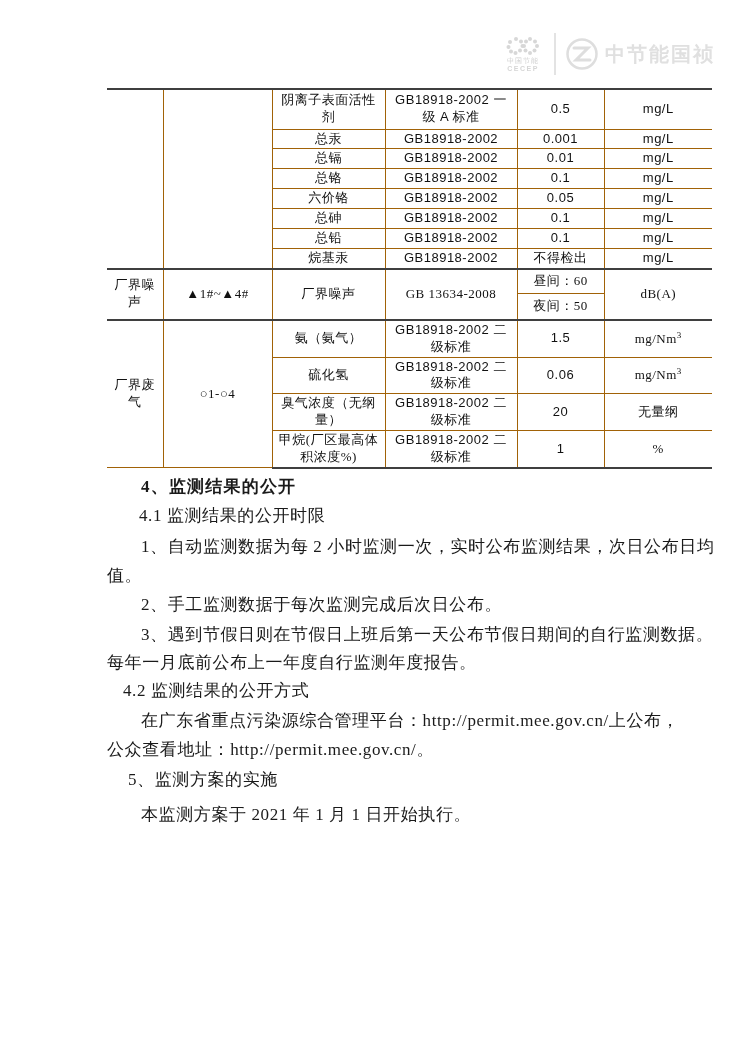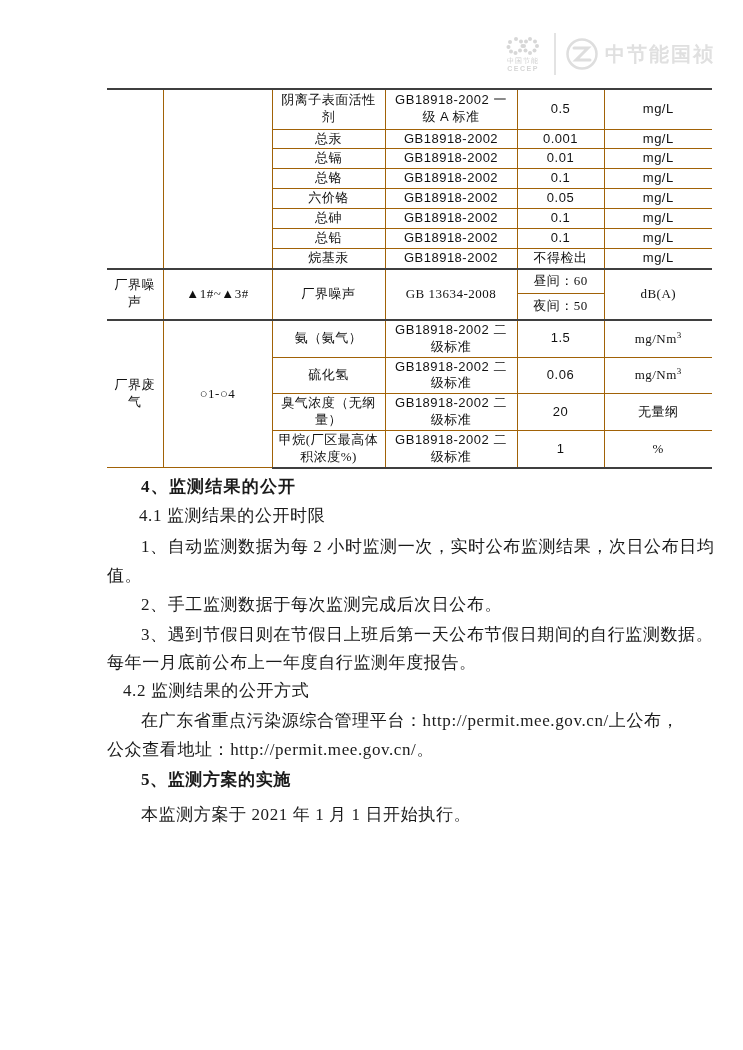--- a/index.html
+++ b/index.html
@@ -150,21 +150,21 @@
     </tr>
     <tr class="r-std">
       <td>烷基汞</td>
       <td class="sans">GB18918-2002</td>
       <td>不得检出</td>
       <td class="sans no-r">mg/L</td>
     </tr>
 
     <tr class="r-na">
       <td class="no-l sect-top" rowspan="2">厂界噪声</td>
-      <td class="sect-top" rowspan="2">▲1#~▲3#</td>
+      <td class="sect-top" rowspan="2">▲1#~▲4#</td>
       <td class="sect-top" rowspan="2">厂界噪声</td>
       <td class="srf sect-top" rowspan="2">GB 13634-2008</td>
       <td class="sect-top">昼间：60</td>
       <td class="srf no-r sect-top" rowspan="2">dB(A)</td>
     </tr>
     <tr class="r-nb">
       <td>夜间：50</td>
     </tr>
 
     <tr class="r-gas">
@@ -199,14 +199,14 @@
 <div class="tl bold" style="left:141px;top:477px;">4、监测结果的公开</div>
 <div class="tl" style="left:139px;top:506px;">4.1 监测结果的公开时限</div>
 <div class="tl" style="left:141px;top:537px;">1、自动监测数据为每 2 小时监测一次，实时公布监测结果，次日公布日均</div>
 <div class="tl" style="left:107px;top:566px;">值。</div>
 <div class="tl" style="left:141px;top:595px;">2、手工监测数据于每次监测完成后次日公布。</div>
 <div class="tl" style="left:141px;top:625px;">3、遇到节假日则在节假日上班后第一天公布节假日期间的自行监测数据。</div>
 <div class="tl" style="left:107px;top:653px;">每年一月底前公布上一年度自行监测年度报告。</div>
 <div class="tl" style="left:123px;top:681px;">4.2 监测结果的公开方式</div>
 <div class="tl" style="left:141px;top:711px;">在广东省重点污染源综合管理平台：http://permit.mee.gov.cn/上公布，</div>
 <div class="tl" style="left:107px;top:740px;">公众查看地址：http://permit.mee.gov.cn/。</div>
-<div class="tl" style="left:141px;top:770px;font-weight:bold;">5、监测方案的实施</div>
+<div class="tl" style="left:128px;top:770px;">5、监测方案的实施</div>
 <div class="tl" style="left:141px;top:805px;">本监测方案于 2021 年 1 月 1 日开始执行。</div>
 
 </body></html>

